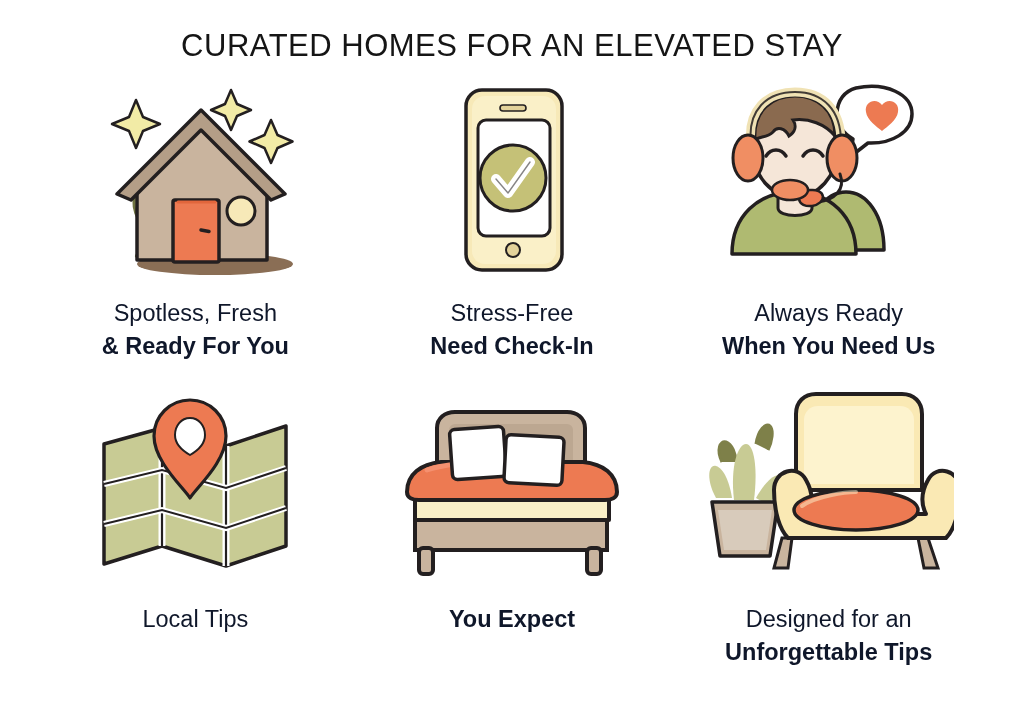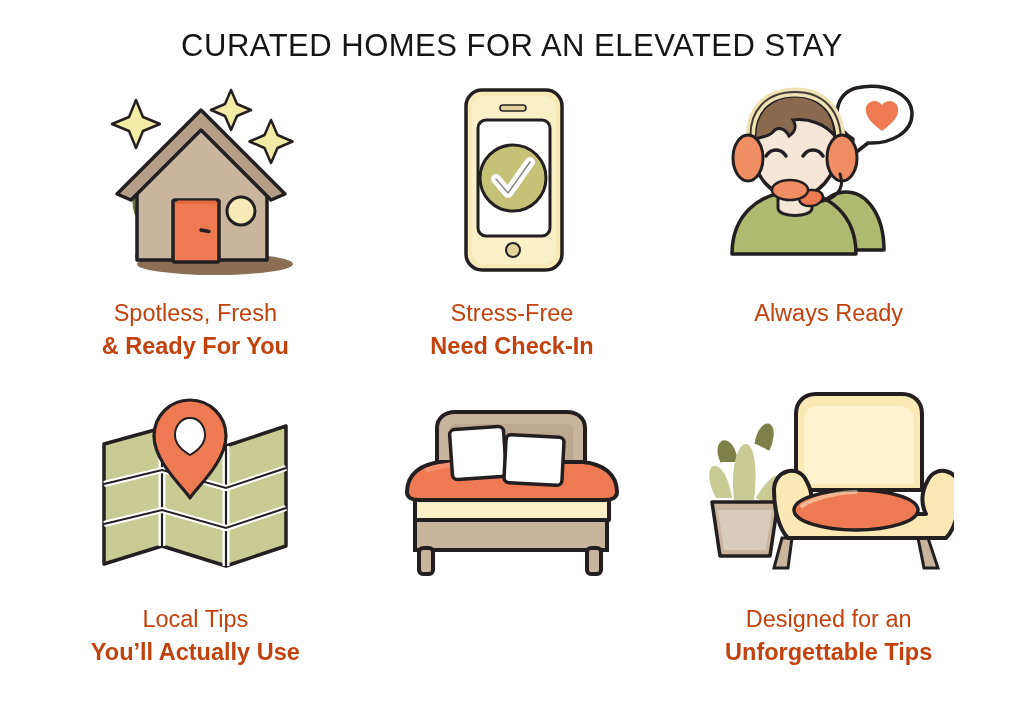--- a/index.html
+++ b/index.html
@@ -53,21 +53,21 @@
     justify-content: center;
   }
   .art svg {
     display: block;
   }
   .caption {
     margin-top: 14px;
     text-align: center;
     font-size: 23.5px;
     line-height: 1.42;
-    color: #c2410c;
+    color: #0f172a;
     font-weight: 400;
   }
   .caption .l2 { display: block; font-weight: bold; }
   .row2 .art { height: 195px; }
   .row2 .caption { margin-top: 20px; }
 </style>
 </head>
 <body>
 
 <div class="page">
@@ -136,20 +136,21 @@
           <ellipse cx="138" cy="80" rx="15" ry="23" fill="#F08E63" stroke="#231f20" stroke-width="3"></ellipse>
           <path d="M136 96 c6 16 -6 26 -22 28" fill="none" stroke="#231f20" stroke-width="3" stroke-linecap="round"></path>
           <ellipse cx="107" cy="120" rx="12" ry="8" transform="rotate(-8 107 120)" fill="#ED7A52" stroke="#231f20" stroke-width="2.5"></ellipse>
           <path d="M62 78 c5-8 15-8 20 0" fill="none" stroke="#231f20" stroke-width="3.5" stroke-linecap="round"></path>
           <path d="M99 78 c5-8 15-8 20 0" fill="none" stroke="#231f20" stroke-width="3.5" stroke-linecap="round"></path>
           <ellipse cx="86" cy="112" rx="18" ry="10" fill="#F08E63" stroke="#231f20" stroke-width="2.5"></ellipse>
         </svg>
       </div>
       <div class="caption">
         <span>Always Ready</span>
+        <span class="l2">When You Need Us</span>
       </div>
     </div>
 
     <div class="cell row2">
       <div class="art">
         <svg width="210" height="195" viewBox="0 0 210 195">
           <path d="M14 56 L72 40 L136 58 L196 38 L196 158 L136 178 L72 158 L14 176 Z" fill="#C8CB94" stroke="#231f20" stroke-width="3.5" stroke-linejoin="round"></path>
           <path d="M72 40 L72 158" fill="none" stroke="#ffffff" stroke-width="7"></path>
           <path d="M72 40 L72 158" fill="none" stroke="#231f20" stroke-width="2.2"></path>
           <path d="M136 58 L136 178" fill="none" stroke="#ffffff" stroke-width="7"></path>
@@ -157,40 +158,40 @@
           <path d="M14 96 L72 82 L136 100 L196 80" fill="none" stroke="#ffffff" stroke-width="6"></path>
           <path d="M14 96 L72 82 L136 100 L196 80" fill="none" stroke="#231f20" stroke-width="2"></path>
           <path d="M14 136 L72 122 L136 140 L196 120" fill="none" stroke="#ffffff" stroke-width="6"></path>
           <path d="M14 136 L72 122 L136 140 L196 120" fill="none" stroke="#231f20" stroke-width="2"></path>
           <path d="M100 12 c-20 0 -36 16 -36 36 c0 26 30 52 36 62 c6-10 36-36 36-62 c0-20 -16-36 -36-36 z" fill="#ED7A52" stroke="#231f20" stroke-width="3.2" stroke-linejoin="round"></path>
           <path d="M100 30 c-9 0 -15 8 -15 17 c0 10 8 16 15 20 c7-4 15-10 15-20 c0-9 -6-17 -15-17 z" fill="#ffffff" stroke="#231f20" stroke-width="2"></path>
         </svg>
       </div>
       <div class="caption">
         <span>Local Tips</span>
-        <span class="l2">You’ll Actually Use</span>
       </div>
     </div>
 
     <div class="cell row2">
       <div class="art">
         <svg width="230" height="195" viewBox="0 0 230 195">
           <path d="M40 40 c0-10 8-16 18-16 h112 c10 0 18 6 18 16 v62 h-148 z" fill="#C9B49E" stroke="#231f20" stroke-width="4" stroke-linejoin="round"></path>
           <rect x="52" y="36" width="124" height="60" rx="6" fill="#BCA791" stroke="none"></rect>
           <rect x="18" y="132" width="192" height="30" fill="#C9B49E" stroke="#231f20" stroke-width="4"></rect>
           <rect x="22" y="160" width="14" height="26" rx="4" fill="#C9B49E" stroke="#231f20" stroke-width="4"></rect>
           <rect x="190" y="160" width="14" height="26" rx="4" fill="#C9B49E" stroke="#231f20" stroke-width="4"></rect>
           <path d="M18 132 v-24 c0-5 4-8 9-8 h176 c5 0 9 3 9 8 v24 z" fill="#FAF0C8" stroke="#231f20" stroke-width="4" stroke-linejoin="round"></path>
           <path d="M10 104 c0-18 14-28 34-30 h142 c20 2 34 12 34 30 c0 6 -6 8 -12 8 h-186 c-6 0 -12-2 -12-8 z" fill="#ED7A52" stroke="#231f20" stroke-width="4" stroke-linejoin="round"></path>
           <path d="M30 82 c18-6 46-8 70-8" fill="none" stroke="#F5906F" stroke-width="5" stroke-linecap="round"></path>
           <rect x="54" y="40" width="54" height="50" rx="5" transform="rotate(-4 81 65)" fill="#ffffff" stroke="#231f20" stroke-width="3.5"></rect>
           <rect x="108" y="48" width="58" height="48" rx="5" transform="rotate(3 137 72)" fill="#ffffff" stroke="#231f20" stroke-width="3.5"></rect>
         </svg>
       </div>
       <div class="caption">
+        <span class="l2">You Expect</span>
       </div>
     </div>
 
     <div class="cell row2">
       <div class="art">
         <svg width="250" height="195" viewBox="0 0 250 195">
           <path d="M52 56 c2-14 10-22 14-18 c4 4 2 16 -2 24" fill="#7E8049" stroke="#7E8049" stroke-width="3" stroke-linejoin="round"></path>
           <path d="M18 74 c-6-12 -2-22 4-20 c6 2 10 12 10 20" fill="#7E8049" stroke="#7E8049" stroke-width="3" stroke-linejoin="round"></path>
           <path d="M30 112 c-4-34 4-56 12-56 c8 0 12 24 8 56 z" fill="#C8CB94" stroke="none"></path>
           <path d="M12 110 c-10-18 -8-34 0-32 c8 2 14 18 16 32 z" fill="#C8CB94" stroke="none"></path>

